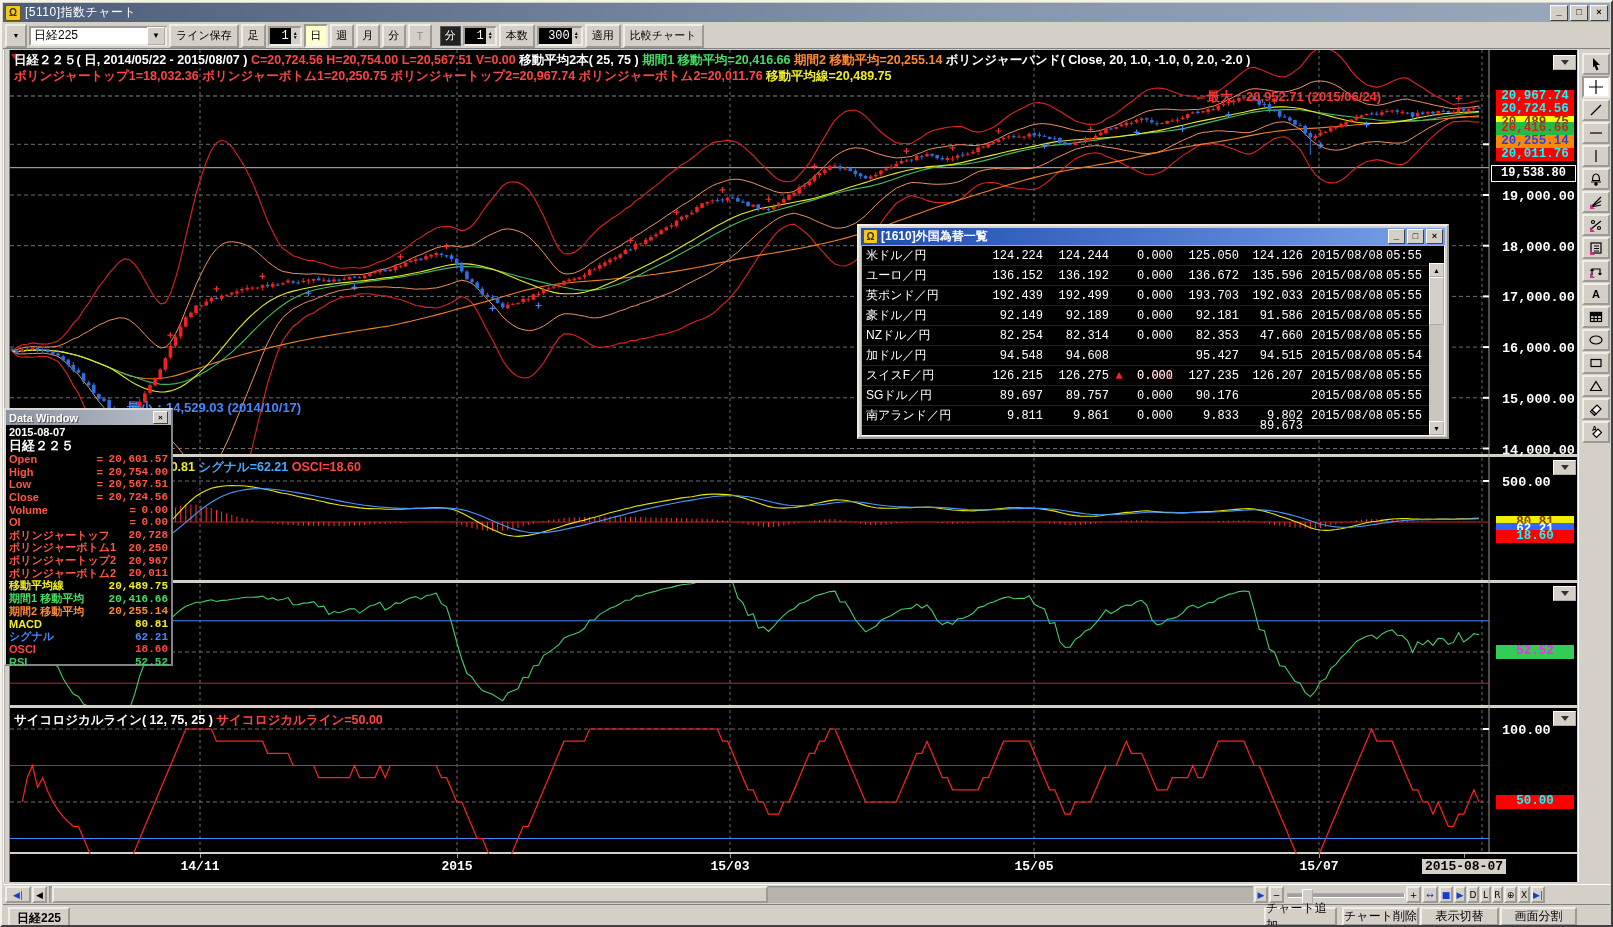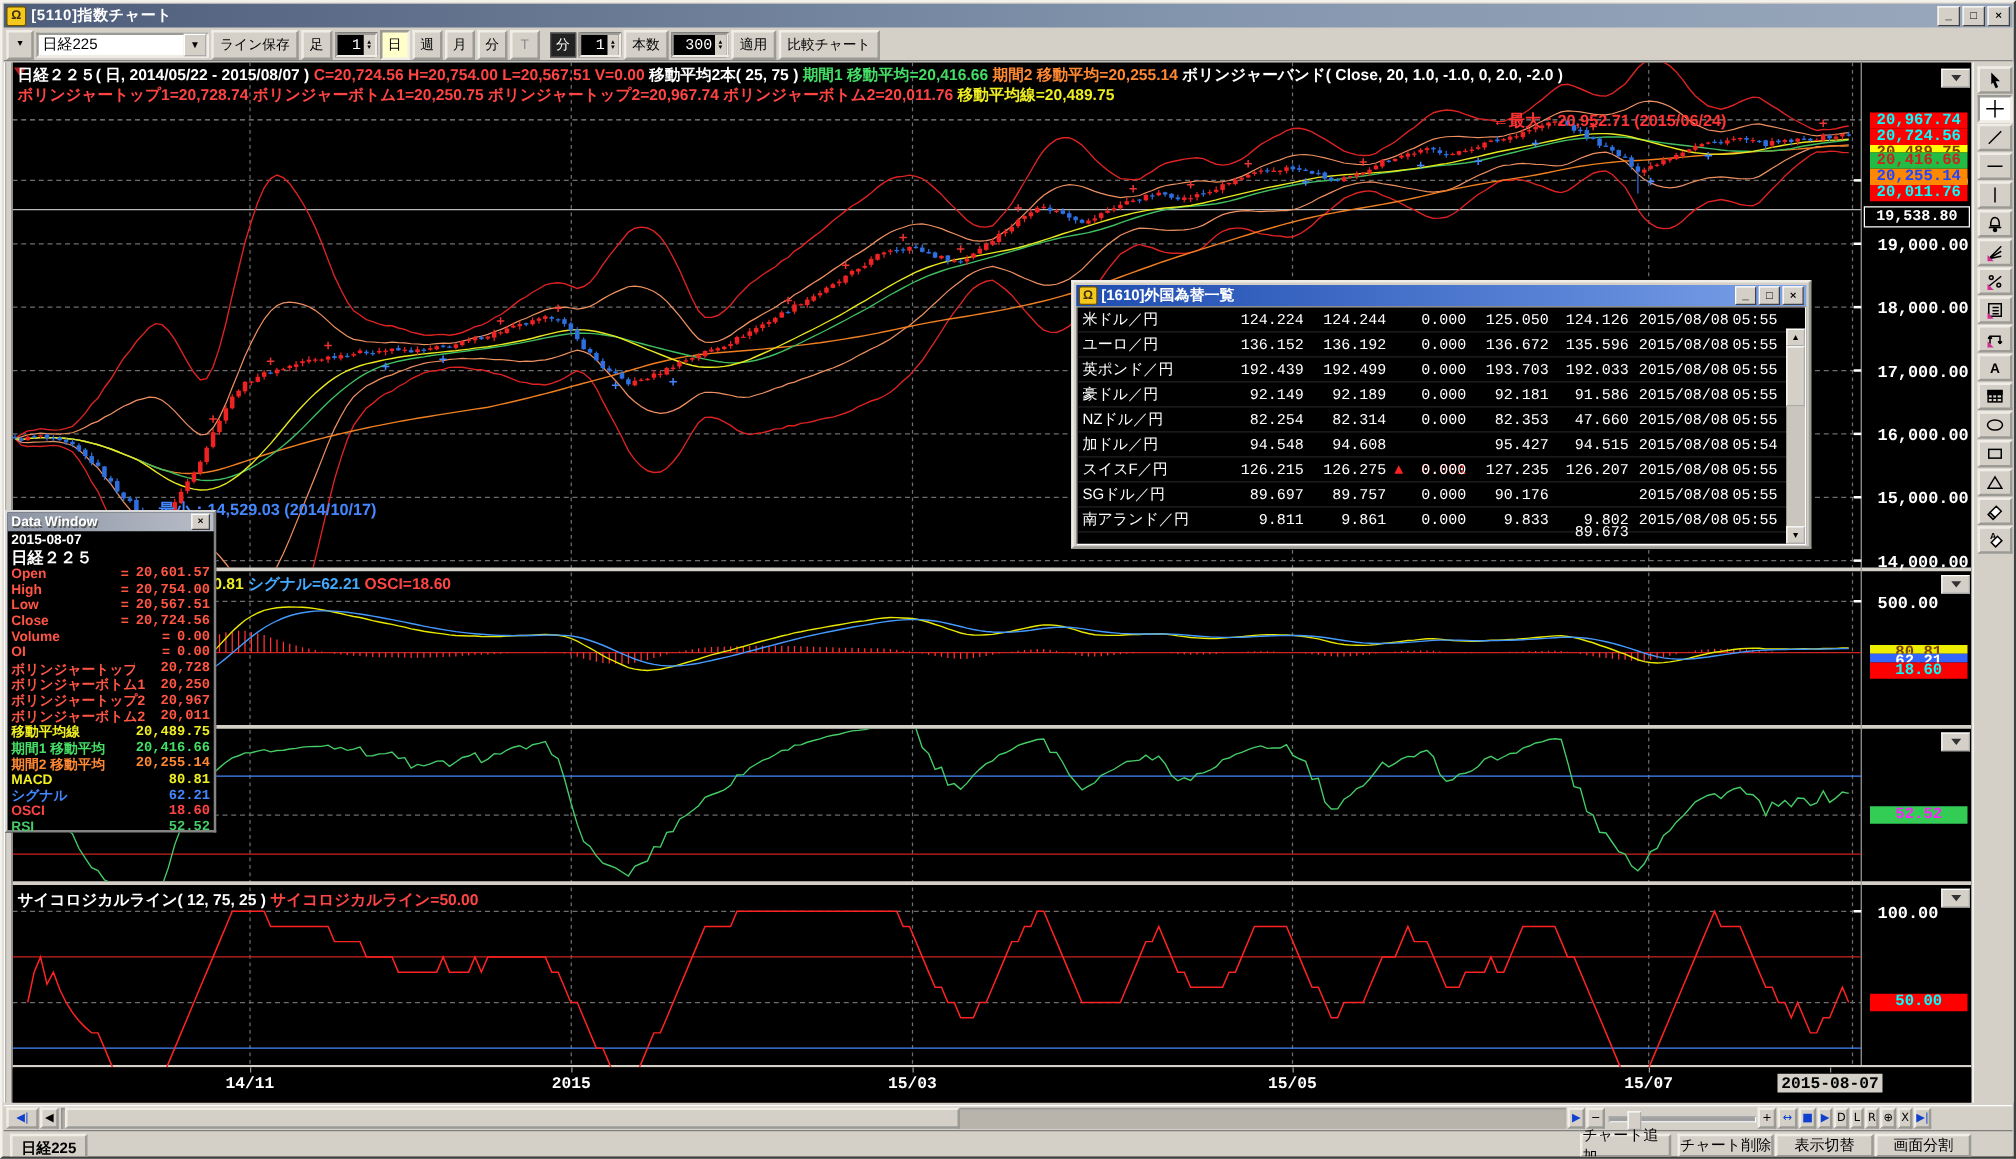--- a/index.html
+++ b/index.html
@@ -1,21 +1,21 @@
 <!DOCTYPE html>
 <html><head>
 <meta charset="utf-8">
 <style>
   html,body{margin:0;padding:0;background:#555;font-family:"Liberation Sans",sans-serif;}
   #win{position:relative;width:1613px;height:927px;background:#d4d0c8;overflow:hidden;
        border-top:2px solid #f4f1ea;border-left:2px solid #f4f1ea;border-right:2px solid #404040;border-bottom:2px solid #404040;box-sizing:border-box;}
   
   #titlebar{position:absolute;left:1px;top:1px;width:1607px;height:19px;
     background:linear-gradient(90deg,#4e5d7a,#8496ae 60%,#9aa8bc);display:flex;align-items:center;padding:0 2px;box-sizing:border-box;}
-  #titlebar .ttl{color:#fff;font-weight:bold;font-size:12px;margin-left:4px;flex:1;letter-spacing:.5px;}
+  #titlebar .ttl{color:#fff;font-weight:normal;font-size:12px;margin-left:4px;flex:1;letter-spacing:.5px;}
   .appicon{width:14px;height:14px;background:#f4c81c;border:1px solid #6a5200;border-radius:2px;display:inline-flex;align-items:center;justify-content:center;color:#3a2c00;font-size:10px;font-weight:bold;line-height:1;}
   .winbtn{width:16px;height:14px;background:#d4d0c8;border:1px solid;border-color:#fff #404040 #404040 #fff;
     font-size:9px;font-weight:bold;color:#000;display:inline-flex;align-items:center;justify-content:center;margin-left:2px;font-family:"Liberation Mono",monospace;}
   
   #toolbar{position:absolute;left:1px;top:21px;width:1607px;height:26px;background:#d4d0c8;display:flex;align-items:center;gap:2px;padding:0 2px;box-sizing:border-box;border-bottom:1px solid #808080;}
   .tbtn{background:#d4d0c8;border:2px outset #f0ede6;font-size:11px;height:20px;display:inline-flex;align-items:center;justify-content:center;padding:0 5px;color:#000;white-space:nowrap;}
   .tog{width:20px;padding:0;}
   .tog.active{background:#ffffcc;border:2px inset #f0ede6;}
   .tog.disabled{color:#8a8a8a;}
   .combo{width:138px;height:20px;background:#fff;border:2px inset #f0ede6;display:inline-flex;align-items:center;font-size:12px;box-sizing:border-box;}
@@ -814,21 +814,21 @@
         <text x="1492" y="352.8" fill="#fff" font-size="13.5" font-weight="bold" font-family="Liberation Mono,monospace">15,000.00</text>
         <rect x="1473" y="397.5" width="6" height="2" fill="#fff"></rect>
         <text x="1492" y="403.5" fill="#fff" font-size="13.5" font-weight="bold" font-family="Liberation Mono,monospace">14,000.00</text>
         <rect x="1473" y="430" width="6" height="2" fill="#fff"></rect>
         <text x="1492" y="436" fill="#fff" font-size="13.5" font-weight="bold" font-family="Liberation Mono,monospace">500.00</text>
         <rect x="1473" y="678" width="6" height="2" fill="#fff"></rect>
         <text x="1492" y="684" fill="#fff" font-size="13.5" font-weight="bold" font-family="Liberation Mono,monospace">100.00</text>
       </svg>
 
     <div class="hdrline" id="hdr1" style="left:12px;top:50px;"><span style="color: rgb(255, 255, 255);">日経２２５( 日, 2014/05/22 - 2015/08/07 )  </span><span style="color: rgb(255, 68, 68);">C=20,724.56 H=20,754.00 L=20,567.51 V=0.00</span><span style="color: rgb(255, 255, 255);">  移動平均2本( 25, 75 )  </span><span style="color: rgb(68, 221, 102);">期間1 移動平均=20,416.66</span><span style="color: rgb(255, 255, 255);"> </span><span style="color: rgb(255, 136, 51);">期間2 移動平均=20,255.14</span><span style="color: rgb(255, 255, 255);">  ボリンジャーバンド( Close, 20, 1.0, -1.0, 0, 2.0, -2.0 )</span></div>
-    <div class="hdrline" id="hdr2" style="left:12px;top:66px;"><span style="color: rgb(255, 68, 68);">ボリンジャートップ1=20,728.74 </span><span style="color: rgb(255, 68, 68);">ボリンジャーボトム1=20,250.75 </span><span style="color: rgb(255, 68, 68);">ボリンジャートップ2=20,967.74 </span><span style="color: rgb(255, 68, 68);">ボリンジャーボトム2=20,011.76 </span><span style="color: rgb(238, 238, 34);">移動平均線=20,489.75</span></div>
+    <div class="hdrline" id="hdr2" style="left:12px;top:66px;"><span style="color: rgb(255, 68, 68);">ボリンジャートップ1=18,032.36 </span><span style="color: rgb(255, 68, 68);">ボリンジャーボトム1=20,250.75 </span><span style="color: rgb(255, 68, 68);">ボリンジャートップ2=20,967.74 </span><span style="color: rgb(255, 68, 68);">ボリンジャーボトム2=20,011.76 </span><span style="color: rgb(238, 238, 34);">移動平均線=20,489.75</span></div>
     <div class="hdrline" id="hdrmacd" style="left:12px;top:457px;"><span style="color: rgb(255, 255, 255);">MACD( 12, 26, 9 )  </span><span style="color: rgb(238, 238, 34);">MACD=80.81 </span><span style="color: rgb(68, 170, 255);">シグナル=62.21 </span><span style="color: rgb(255, 68, 68);">OSCI=18.60</span></div>
     <div class="hdrline" id="hdrpsych" style="left:12px;top:710px;"><span style="color: rgb(255, 255, 255);">サイコロジカルライン( 12, 75, 25 )  </span><span style="color: rgb(255, 68, 68);">サイコロジカルライン=50.00</span></div>
 
     <div id="bands">
         <div class="banddiv" style="top: 88px; height: 13px; background: rgb(255, 0, 0); color: rgb(0, 255, 255);">20,967.74</div>
         <div class="banddiv" style="top: 101px; height: 13px; background: rgb(255, 0, 0); color: rgb(0, 255, 255);">20,724.56</div>
         <div class="banddiv" style="top: 114px; height: 6px; background: rgb(255, 255, 0); color: rgb(136, 51, 0);">20,489.75</div>
         <div class="banddiv" style="top: 120px; height: 13px; background: rgb(34, 187, 68); color: rgb(204, 34, 34);">20,416.66</div>
         <div class="banddiv" style="top: 133px; height: 13px; background: rgb(255, 136, 0); color: rgb(34, 68, 255);">20,255.14</div>
         <div class="banddiv" style="top: 146px; height: 13px; background: rgb(255, 0, 0); color: rgb(0, 255, 255);">20,011.76</div>

